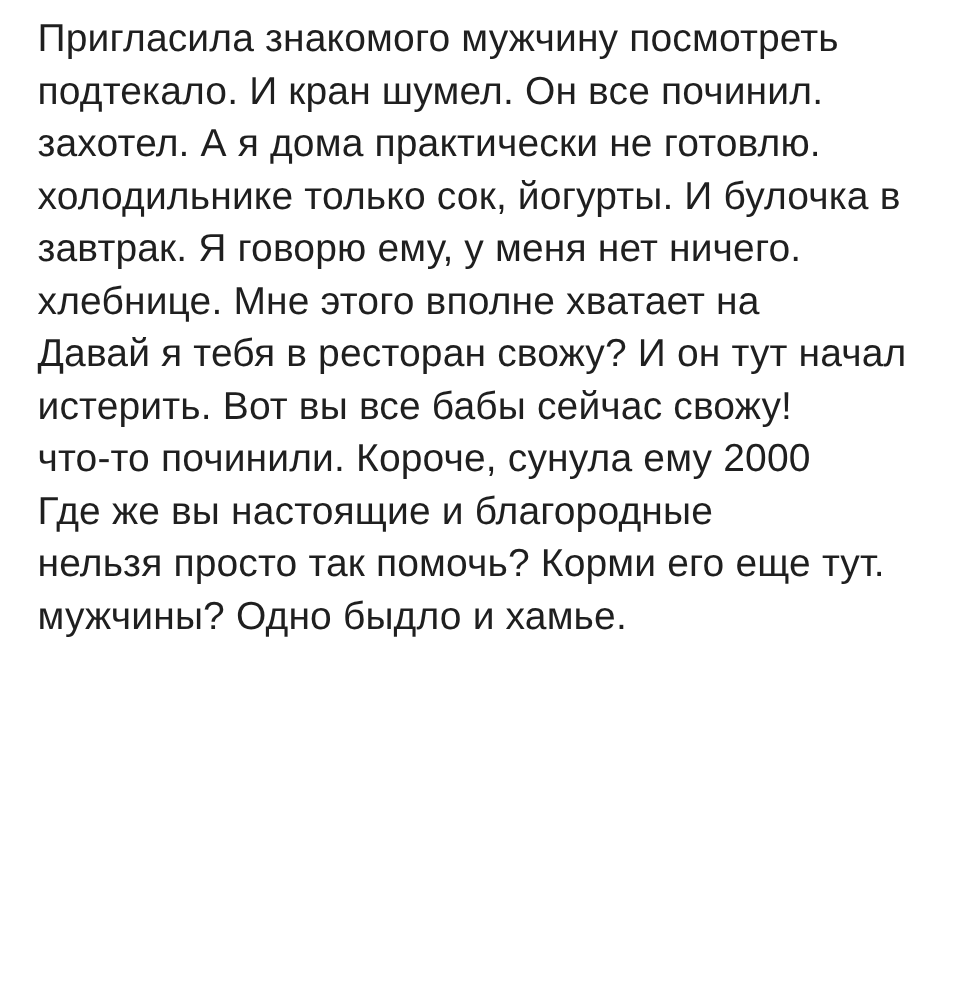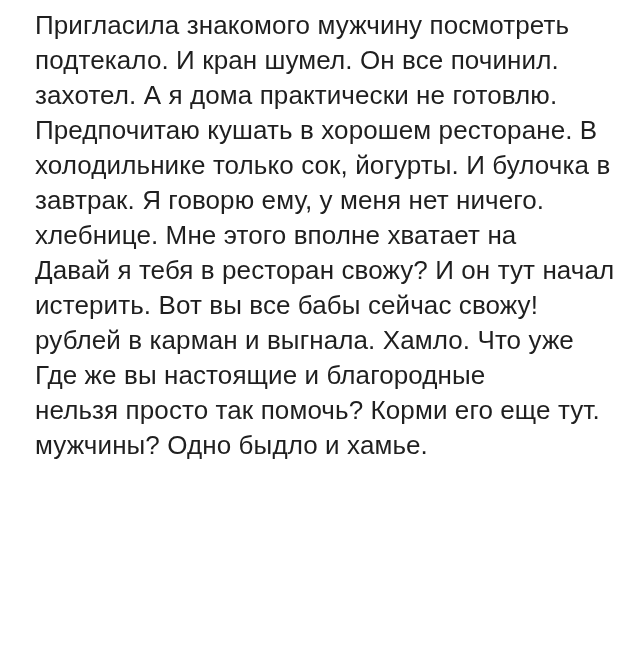--- a/index.html
+++ b/index.html
@@ -9,21 +9,21 @@
   body {
     width: 640px;
     height: 664px;
     background: #ffffff;
     overflow: hidden;
   }
   .post-container {
     box-sizing: border-box;
     width: 539px;
     height: 664px;
-    padding: 8px 18px 0 35px;
+    padding: 8px 18px 0 25px;
     background: #ffffff;
   }
   .post-text {
     font-family: "Liberation Sans", "DejaVu Sans", sans-serif;
     font-size: 26px;
     line-height: 35px;
     color: #1f1f1f;
     letter-spacing: 0.1px;
     font-weight: 400;
   }
@@ -32,24 +32,23 @@
   }
 </style>
 </head>
 <body>
 
 <div class="post-container">
   <div class="post-text">
       <div class="text-line">Пригласила знакомого мужчину посмотреть</div>
       <div class="text-line">подтекало. И кран шумел. Он все починил.</div>
       <div class="text-line">захотел. А я дома практически не готовлю.</div>
-      <div class="text-line">Предпочитаю кушать в хорошем ресторане. В</div>
       <div class="text-line">холодильнике только сок, йогурты. И булочка в</div>
       <div class="text-line">завтрак. Я говорю ему, у меня нет ничего.</div>
       <div class="text-line">хлебнице. Мне этого вполне хватает на</div>
       <div class="text-line">Давай я тебя в ресторан свожу? И он тут начал</div>
       <div class="text-line">истерить. Вот вы все бабы сейчас свожу!</div>
-      <div class="text-line">рублей в карман и выгнала. Хамло. Что уже</div>
+      <div class="text-line">что-то починили. Короче, сунула ему 2000</div>
       <div class="text-line">Где же вы настоящие и благородные</div>
       <div class="text-line">нельзя просто так помочь? Корми его еще тут.</div>
       <div class="text-line">мужчины? Одно быдло и хамье.</div>
     </div>
 </div>
 
 </body></html>

